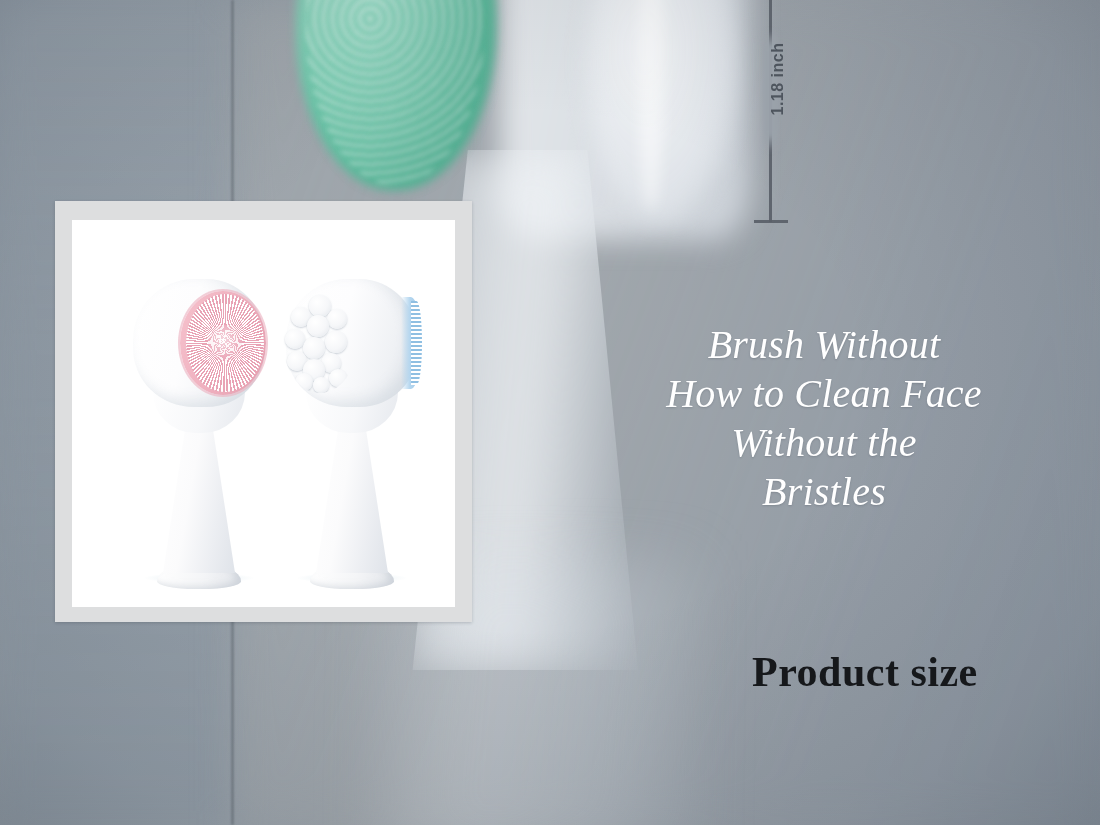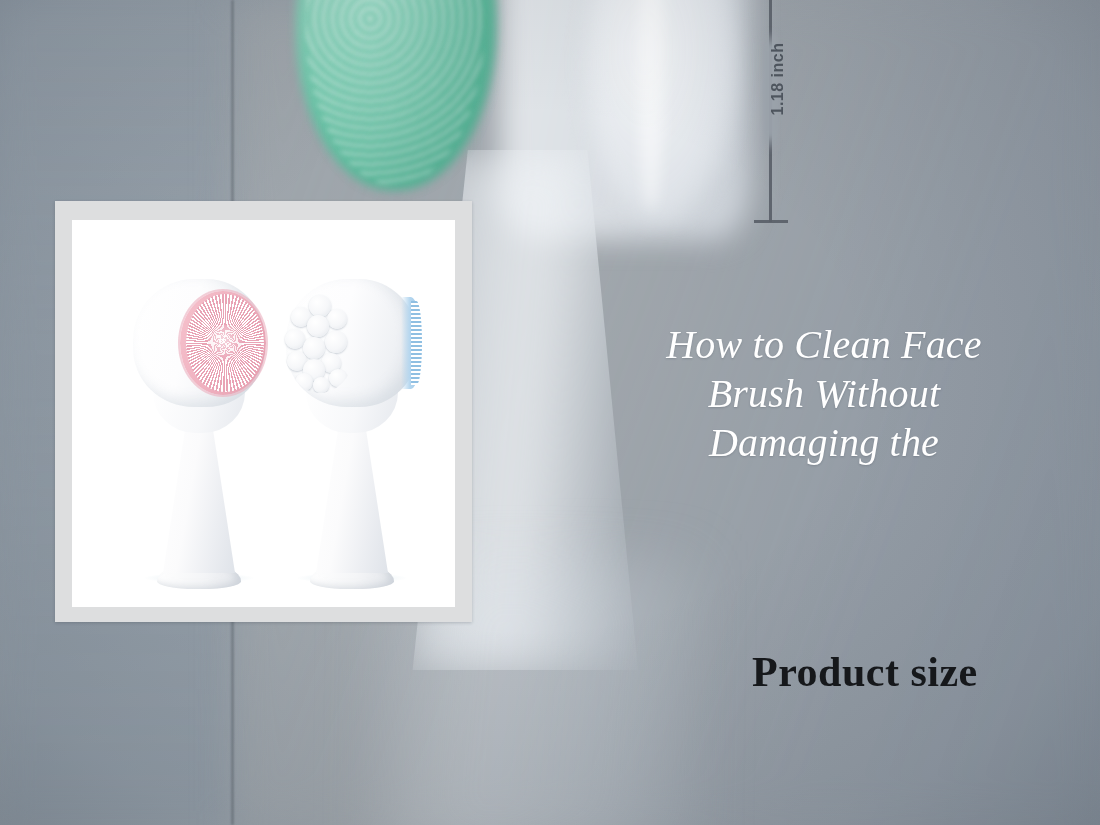--- a/index.html
+++ b/index.html
@@ -442,23 +442,24 @@
   <div class="dimension">
     <div class="dim-line"></div>
     <div class="dim-gap"></div>
     <div class="dim-tick-bottom"></div>
     <div class="dim-label">1.18 inch</div>
   </div>
 
   <div class="product-size">Product size</div>
 
   <div class="headline">
+    <div>Brush Without</div>
     <div>How to Clean Face</div>
-    <div>Brush Without</div>
-    <div>Damaging the</div>
+    <div>Without the</div>
+    <div>Bristles</div>
   </div>
 
   <div class="inset-frame">
     <div class="inset-photo">
 
       <div class="brush brush-left">
         <div class="b-shadow"></div>
         <div class="b-foot"></div>
         <div class="b-stem"></div>
         <div class="b-neck"></div>

